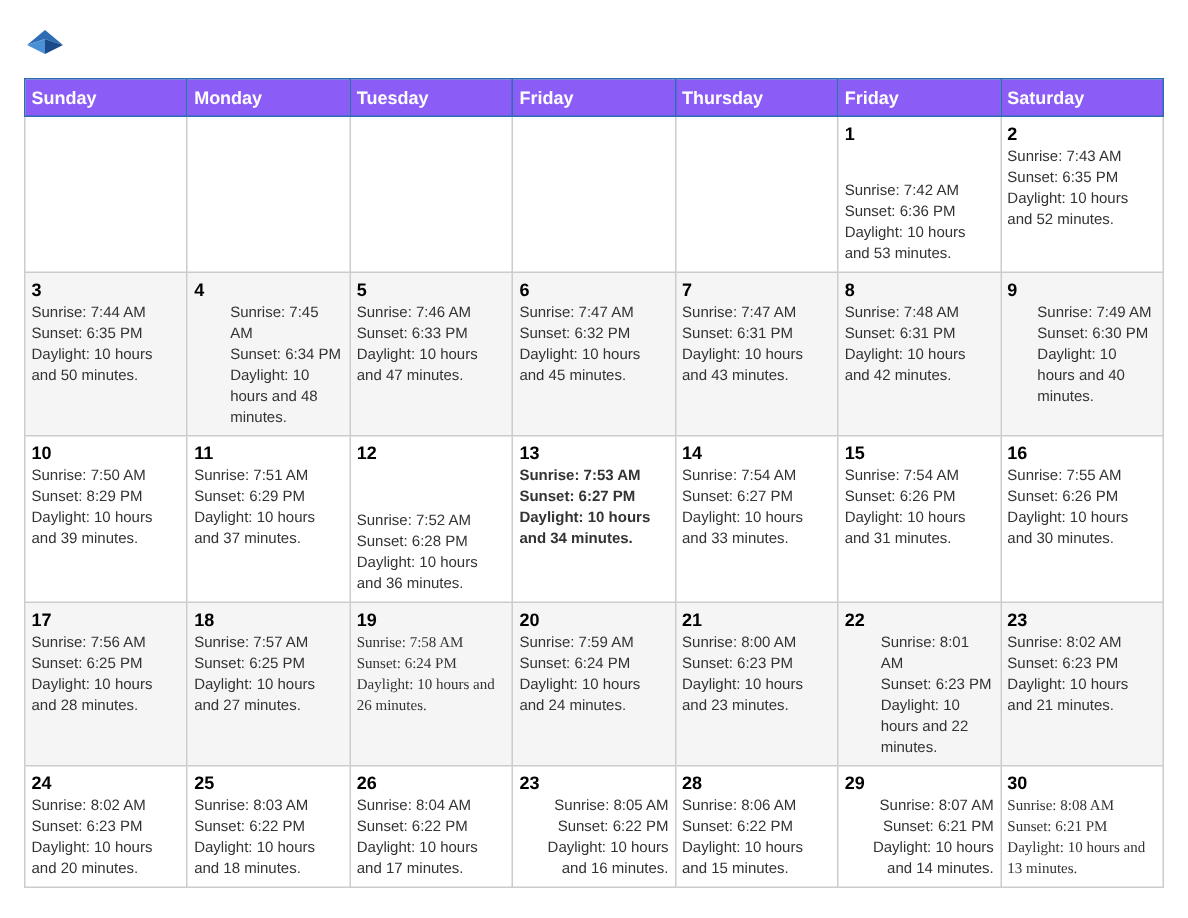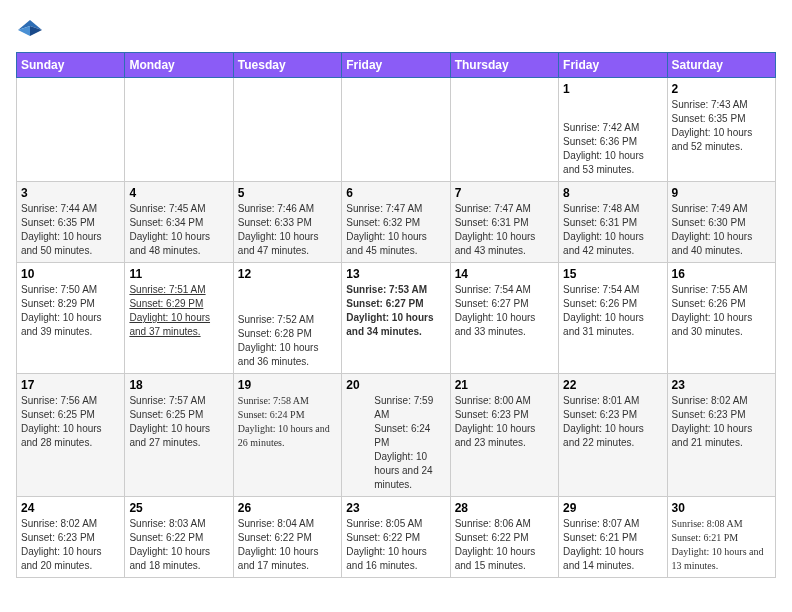--- a/index.html
+++ b/index.html
@@ -138,21 +138,21 @@
       </tr>
       <tr>
         <td>
           <div class="day-num">3</div>
           <div class="day-info" style="white-space: pre-line;">Sunrise: 7:44 AM
 Sunset: 6:35 PM
 Daylight: 10 hours and 50 minutes.</div>
         </td>
         <td>
           <div class="day-num">4</div>
-          <div class="day-info" style="white-space: pre-line;">Sunrise: 7:45 AM
+          <div class="day-info" style="white-space: pre-line; margin-left: 24px;">Sunrise: 7:45 AM
 Sunset: 6:34 PM
 Daylight: 10 hours and 48 minutes.</div>
         </td>
         <td>
           <div class="day-num">5</div>
           <div class="day-info" style="white-space: pre-line;">Sunrise: 7:46 AM
 Sunset: 6:33 PM
 Daylight: 10 hours and 47 minutes.</div>
         </td>
         <td>
@@ -168,35 +168,35 @@
 Daylight: 10 hours and 43 minutes.</div>
         </td>
         <td>
           <div class="day-num">8</div>
           <div class="day-info" style="white-space: pre-line;">Sunrise: 7:48 AM
 Sunset: 6:31 PM
 Daylight: 10 hours and 42 minutes.</div>
         </td>
         <td>
           <div class="day-num">9</div>
-          <div class="day-info" style="white-space: pre-line;">Sunrise: 7:49 AM
+          <div class="day-info" style="white-space: pre-line; margin-left: 20px;">Sunrise: 7:49 AM
 Sunset: 6:30 PM
 Daylight: 10 hours and 40 minutes.</div>
         </td>
       </tr>
       <tr>
         <td>
           <div class="day-num">10</div>
           <div class="day-info" style="white-space: pre-line;">Sunrise: 7:50 AM
 Sunset: 8:29 PM
 Daylight: 10 hours and 39 minutes.</div>
         </td>
         <td>
           <div class="day-num">11</div>
-          <div class="day-info" style="white-space: pre-line; text-decoration: underline;">Sunrise: 7:51 AM
+          <div class="day-info" style="white-space: pre-line;">Sunrise: 7:51 AM
 Sunset: 6:29 PM
 Daylight: 10 hours and 37 minutes.</div>
         </td>
         <td>
           <div class="day-num">12</div>
           <div class="day-info" style="white-space: pre-line; margin-top: 32px;">Sunrise: 7:52 AM
 Sunset: 6:28 PM
 Daylight: 10 hours and 36 minutes.</div>
         </td>
         <td>
@@ -238,33 +238,33 @@
 Daylight: 10 hours and 27 minutes.</div>
         </td>
         <td>
           <div class="day-num">19</div>
           <div class="day-info" style="white-space: pre-line; font-family: Liberation Serif, serif;">Sunrise: 7:58 AM
 Sunset: 6:24 PM
 Daylight: 10 hours and 26 minutes.</div>
         </td>
         <td>
           <div class="day-num">20</div>
-          <div class="day-info" style="white-space: pre-line; margin-left: 28px;">Sunrise: 7:59 AM
+          <div class="day-info" style="white-space: pre-line;">Sunrise: 7:59 AM
 Sunset: 6:24 PM
 Daylight: 10 hours and 24 minutes.</div>
         </td>
         <td>
           <div class="day-num">21</div>
           <div class="day-info" style="white-space: pre-line;">Sunrise: 8:00 AM
 Sunset: 6:23 PM
 Daylight: 10 hours and 23 minutes.</div>
         </td>
         <td>
           <div class="day-num">22</div>
-          <div class="day-info" style="white-space: pre-line;">Sunrise: 8:01 AM
+          <div class="day-info" style="white-space: pre-line; margin-left: 24px;">Sunrise: 8:01 AM
 Sunset: 6:23 PM
 Daylight: 10 hours and 22 minutes.</div>
         </td>
         <td>
           <div class="day-num">23</div>
           <div class="day-info" style="white-space: pre-line;">Sunrise: 8:02 AM
 Sunset: 6:23 PM
 Daylight: 10 hours and 21 minutes.</div>
         </td>
       </tr>
@@ -282,33 +282,33 @@
 Daylight: 10 hours and 18 minutes.</div>
         </td>
         <td>
           <div class="day-num">26</div>
           <div class="day-info" style="white-space: pre-line;">Sunrise: 8:04 AM
 Sunset: 6:22 PM
 Daylight: 10 hours and 17 minutes.</div>
         </td>
         <td>
           <div class="day-num">23</div>
-          <div class="day-info" style="white-space: pre-line;">Sunrise: 8:05 AM
+          <div class="day-info" style="white-space: pre-line; text-align: right;">Sunrise: 8:05 AM
 Sunset: 6:22 PM
 Daylight: 10 hours and 16 minutes.</div>
         </td>
         <td>
           <div class="day-num">28</div>
           <div class="day-info" style="white-space: pre-line;">Sunrise: 8:06 AM
 Sunset: 6:22 PM
 Daylight: 10 hours and 15 minutes.</div>
         </td>
         <td>
           <div class="day-num">29</div>
-          <div class="day-info" style="white-space: pre-line;">Sunrise: 8:07 AM
+          <div class="day-info" style="white-space: pre-line; text-align: right;">Sunrise: 8:07 AM
 Sunset: 6:21 PM
 Daylight: 10 hours and 14 minutes.</div>
         </td>
         <td>
           <div class="day-num">30</div>
           <div class="day-info" style="white-space: pre-line; font-family: Liberation Serif, serif;">Sunrise: 8:08 AM
 Sunset: 6:21 PM
 Daylight: 10 hours and 13 minutes.</div>
         </td>
       </tr>

